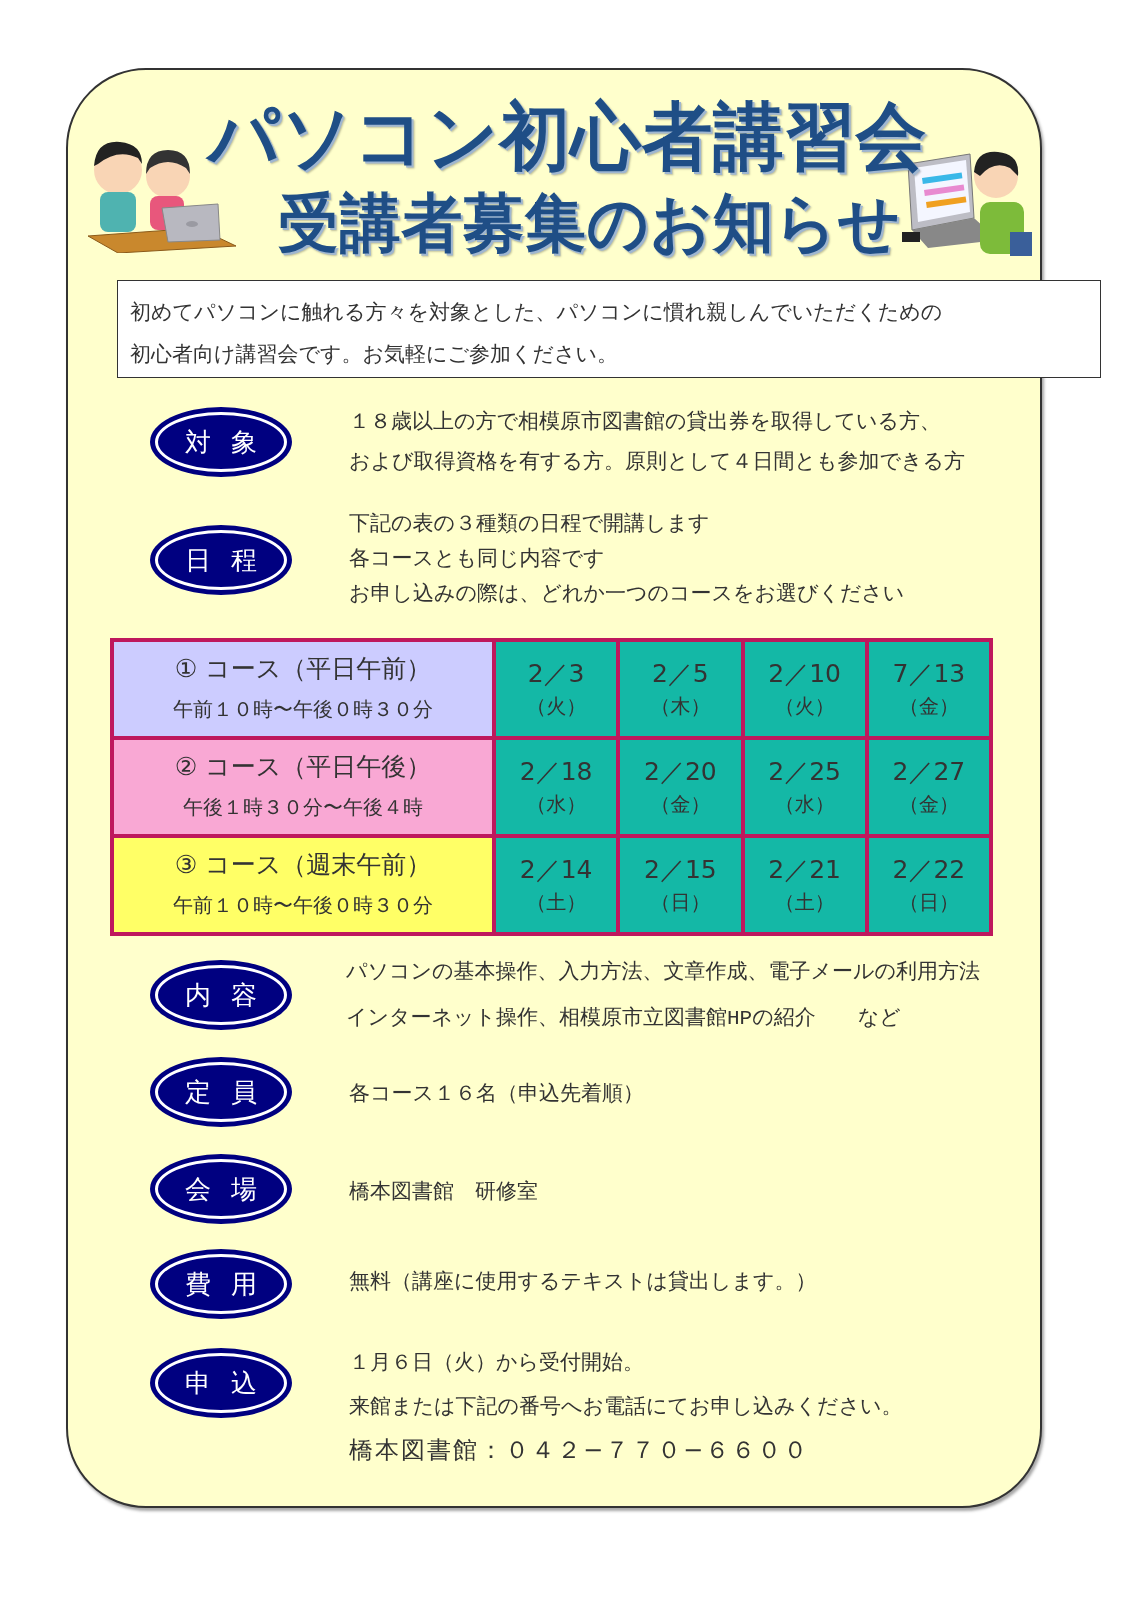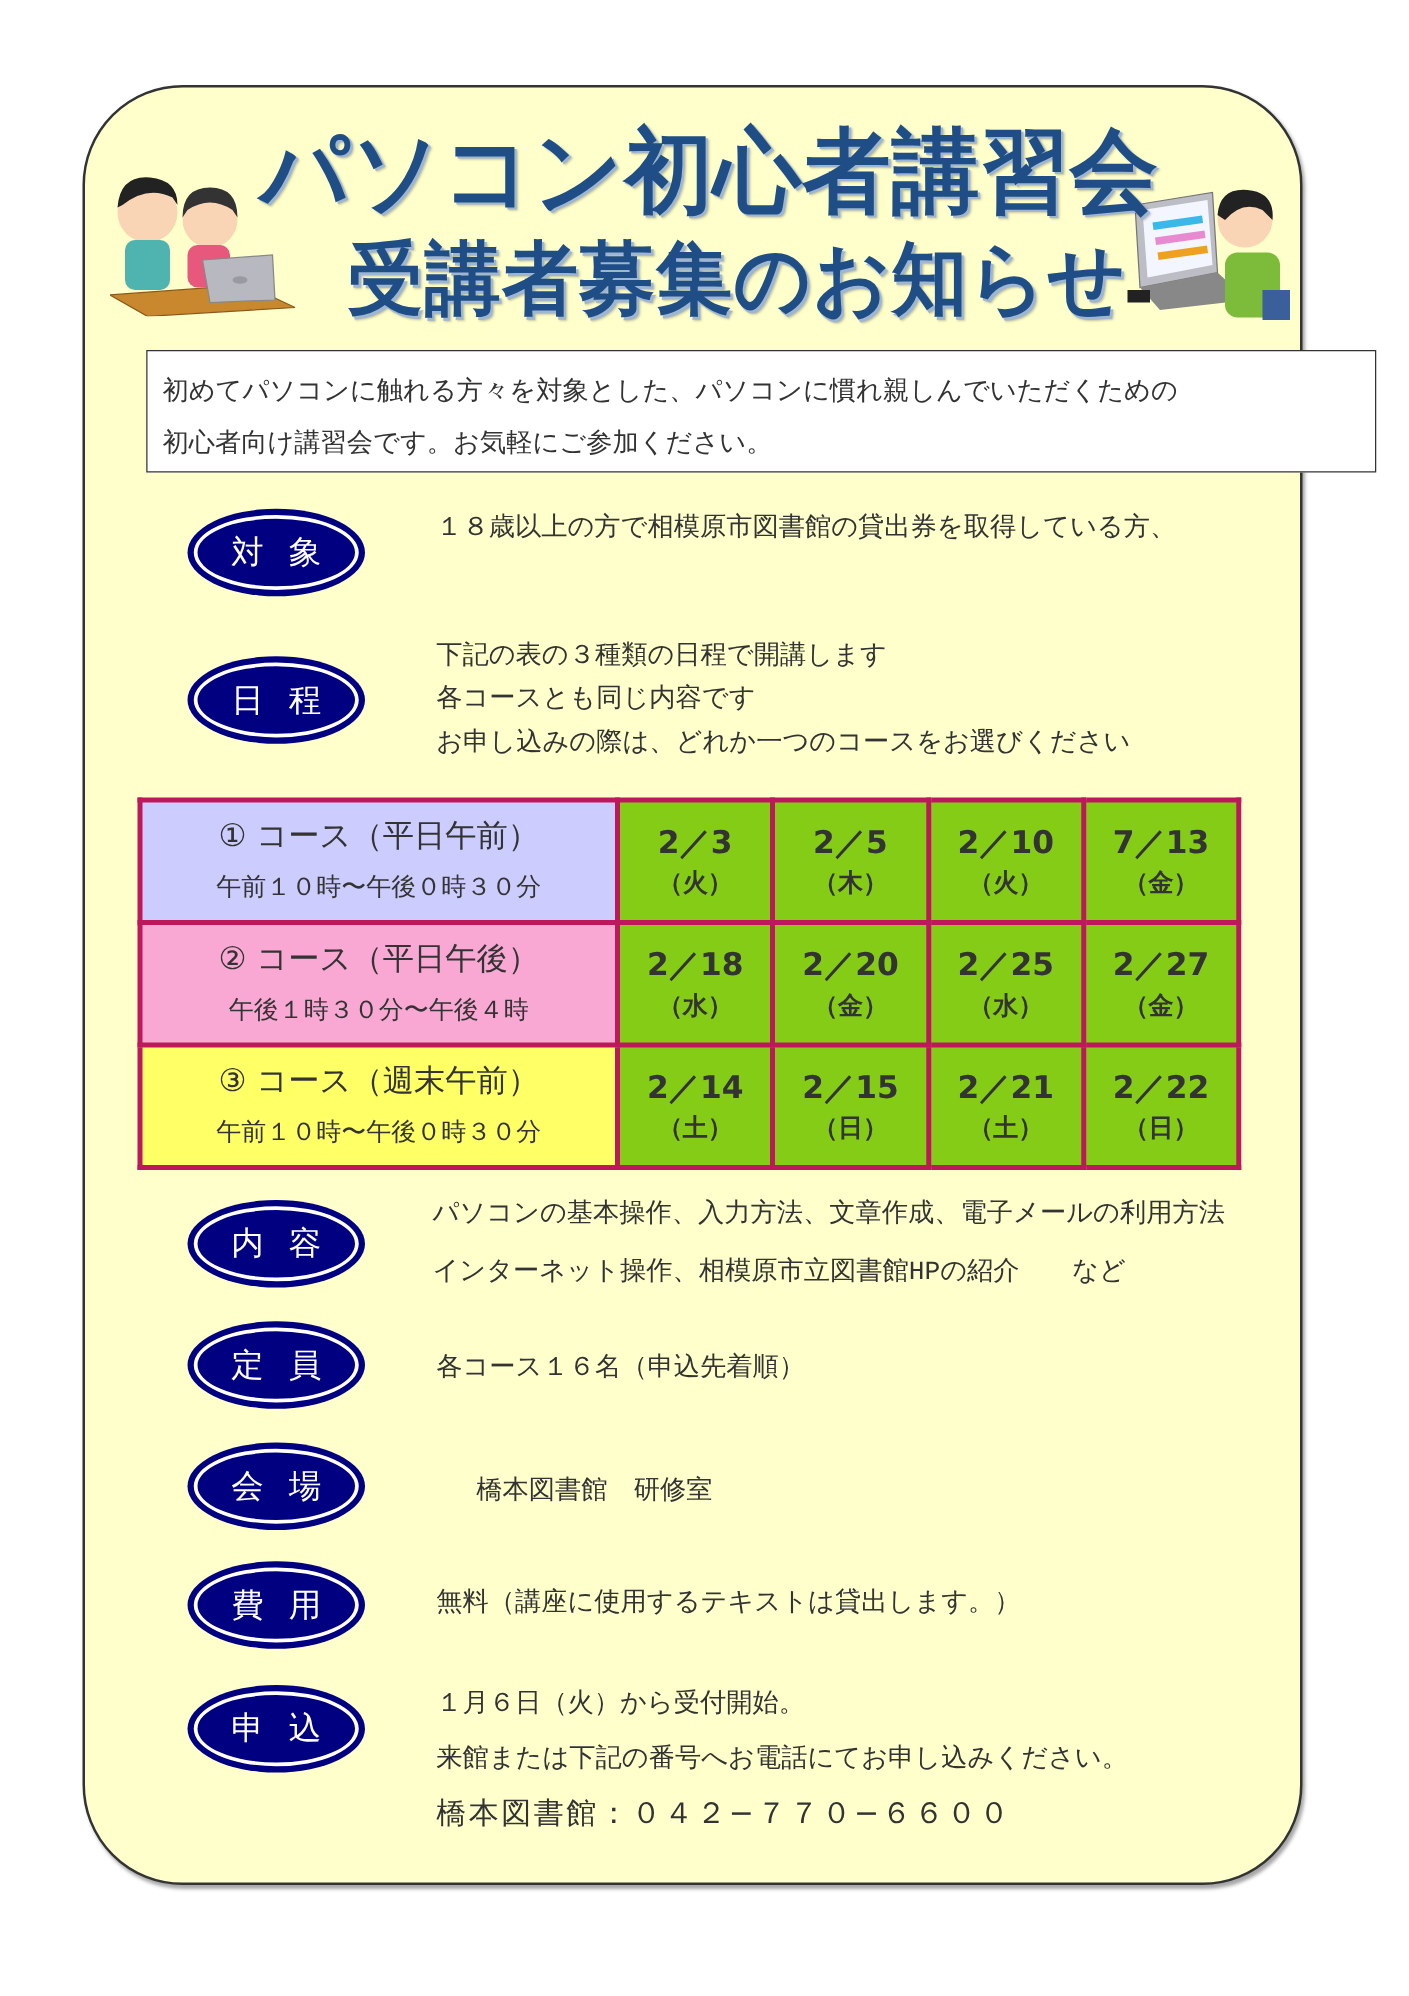--- a/index.html
+++ b/index.html
@@ -24,21 +24,21 @@
     .badge .lbl { position: absolute; left: 0; right: 0; top: 50%; transform: translateY(-50%);
              text-align: center; color: #fff; font-size: 26px; letter-spacing: 20px; padding-left: 20px; }
     .sect-text { position: absolute; left: 349px; font-size: 21px; color: #333; white-space: nowrap; }
     .sect-text div { height: 40px; line-height: 40px; }
     table.sched { position: absolute; left: 110px; top: 638px; border-collapse: collapse;
              width: 883px; }
     table.sched td { border: 4px solid #be185d; text-align: center; color: #333; }
     td.course { width: 376px; height: 92px; }
     td.course .cname { font-size: 25px; line-height: 40px; }
     td.course .ctime { font-size: 20px; line-height: 40px; }
-    td.date { background: #84cc16; font-weight: bold; }
+    td.date { background: #14b8a6; }
     td.date .d { font-size: 25px; line-height: 34px; }
     td.date .w { font-size: 20px; line-height: 30px; }
   </style>
 </head>
 <body>
 
 <div class="frame"></div>
 
 <svg class="illus" style="left:88px; top:128px;" width="150" height="125" viewBox="0 0 150 125">
   <polygon points="0,108 110,100 148,118 30,125" fill="#c9882d" stroke="#8a5a1a" stroke-width="1"></polygon>
@@ -73,20 +73,21 @@
   <div>初めてパソコンに触れる方々を対象とした、パソコンに慣れ親しんでいただくための</div>
   <div>初心者向け講習会です。お気軽にご参加ください。</div>
 </div>
 
 <div class="badge" style="top:407px;">
   <div class="ring"></div>
     <div class="lbl">対象</div>
 </div>
 <div class="sect-text" style="top:401px;">
   <div>１８歳以上の方で相模原市図書館の貸出券を取得している方、</div>
+  <div>および取得資格を有する方。原則として４日間とも参加できる方</div>
 </div>
 
 <div class="badge" style="top:525px;">
   <div class="ring"></div>
     <div class="lbl">日程</div>
 </div>
 <div class="sect-text" style="top:506px;">
   <div style="height:35px;line-height:35px;">下記の表の３種類の日程で開講します</div>
   <div style="height:35px;line-height:35px;">各コースとも同じ内容です</div>
   <div style="height:35px;line-height:35px;">お申し込みの際は、どれか一つのコースをお選びください</div>
@@ -177,21 +178,21 @@
     <div class="lbl">定員</div>
 </div>
 <div class="sect-text" style="top:1073px;">
   <div>各コース１６名（申込先着順）</div>
 </div>
 
 <div class="badge" style="top:1154px;">
   <div class="ring"></div>
     <div class="lbl">会場</div>
 </div>
-<div class="sect-text" style="top:1171px;margin-left:32px;">
+<div class="sect-text" style="top:1171px;">
   <div>橋本図書館　研修室</div>
 </div>
 
 <div class="badge" style="top:1249px;">
   <div class="ring"></div>
     <div class="lbl">費用</div>
 </div>
 <div class="sect-text" style="top:1261px;">
   <div>無料（講座に使用するテキストは貸出します。）</div>
 </div>

